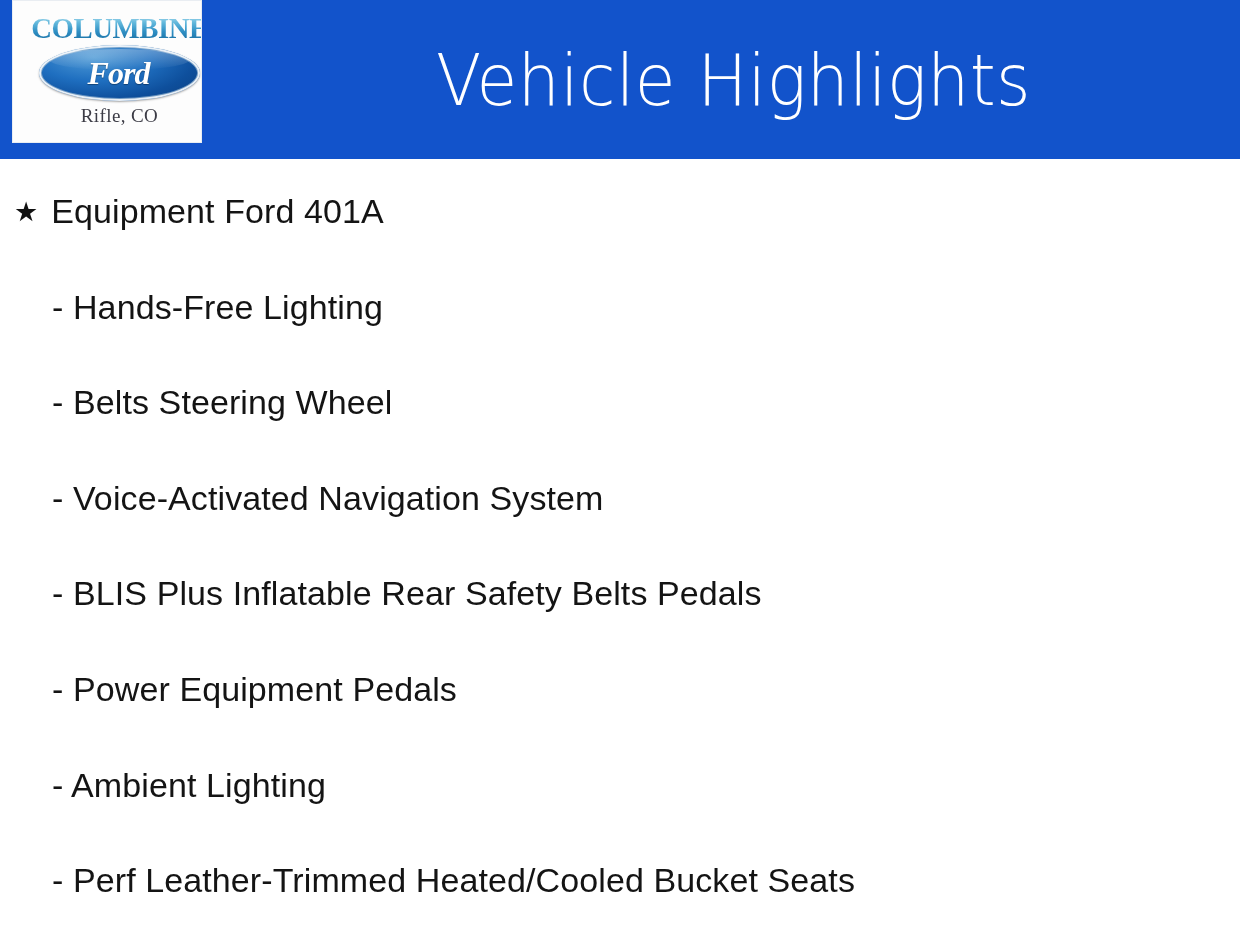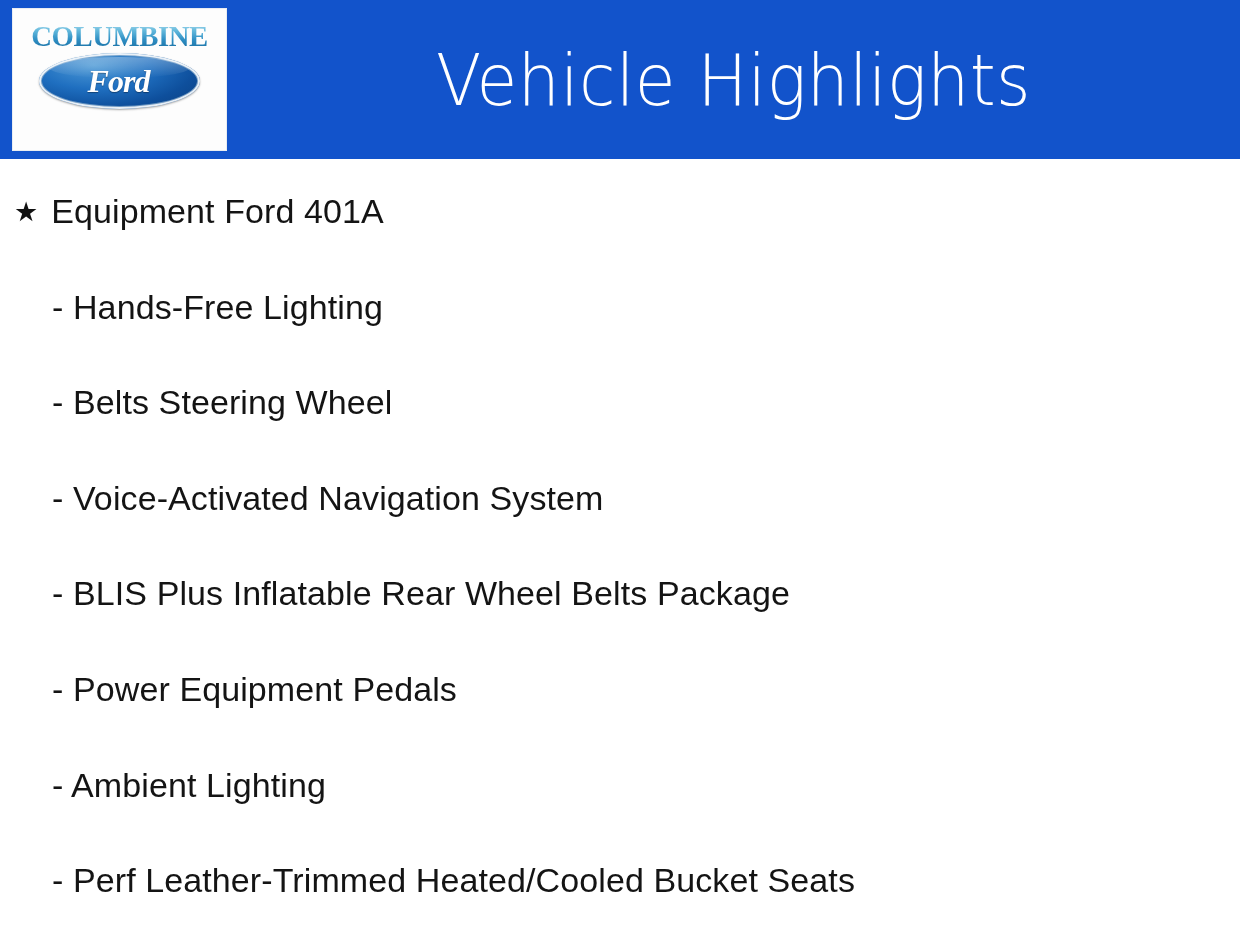--- a/index.html
+++ b/index.html
@@ -50,22 +50,22 @@
     line-height: 1;
     white-space: nowrap;
     transform: scaleX(0.92);
     transform-origin: center center;
   }
 
   
   .logo-box {
     position: absolute;
     left: 12px;
-    top: 8px;
-    width: 215px;
+    top: 0;
+    width: 190px;
     height: 143px;
     background: #fdfdfd;
     border: 1px solid #e9edf2;
     box-sizing: border-box;
     overflow: hidden;
   }
   .logo-inner {
     position: absolute;
     left: 0;
     top: 0;
@@ -200,20 +200,21 @@
 <div class="slide">
 
   <div class="header-band"></div>
 
   <div class="logo-box">
     <div class="logo-inner">
       <div class="logo-columbine">COLUMBINE</div>
       <div class="ford-oval">
         <div class="ford-script">Ford</div>
       </div>
+      <div class="logo-city">Rifle, CO</div>
     </div>
   </div>
 
   <div class="slide-title">Vehicle Highlights</div>
 
   <div class="content">
 
     <div class="bullet-row level-0" style="top:22px;">
       <span class="star-marker">★</span>
       <span class="bullet-text">Equipment Ford 401A</span>
@@ -225,21 +226,21 @@
 
     <div class="bullet-row level-1" style="top:213px;">
       <span class="bullet-text">- Belts Steering Wheel</span>
     </div>
 
     <div class="bullet-row level-1" style="top:309px;">
       <span class="bullet-text">- Voice-Activated Navigation System</span>
     </div>
 
     <div class="bullet-row level-1" style="top:404px;">
-      <span class="bullet-text">- BLIS Plus Inflatable Rear Wheel Belts Package</span>
+      <span class="bullet-text">- BLIS Plus Inflatable Rear Safety Belts Pedals</span>
     </div>
 
     <div class="bullet-row level-1" style="top:500px;">
       <span class="bullet-text">- Power Equipment Pedals</span>
     </div>
 
     <div class="bullet-row level-1" style="top:596px;">
       <span class="bullet-text">- Ambient Lighting</span>
     </div>
 

